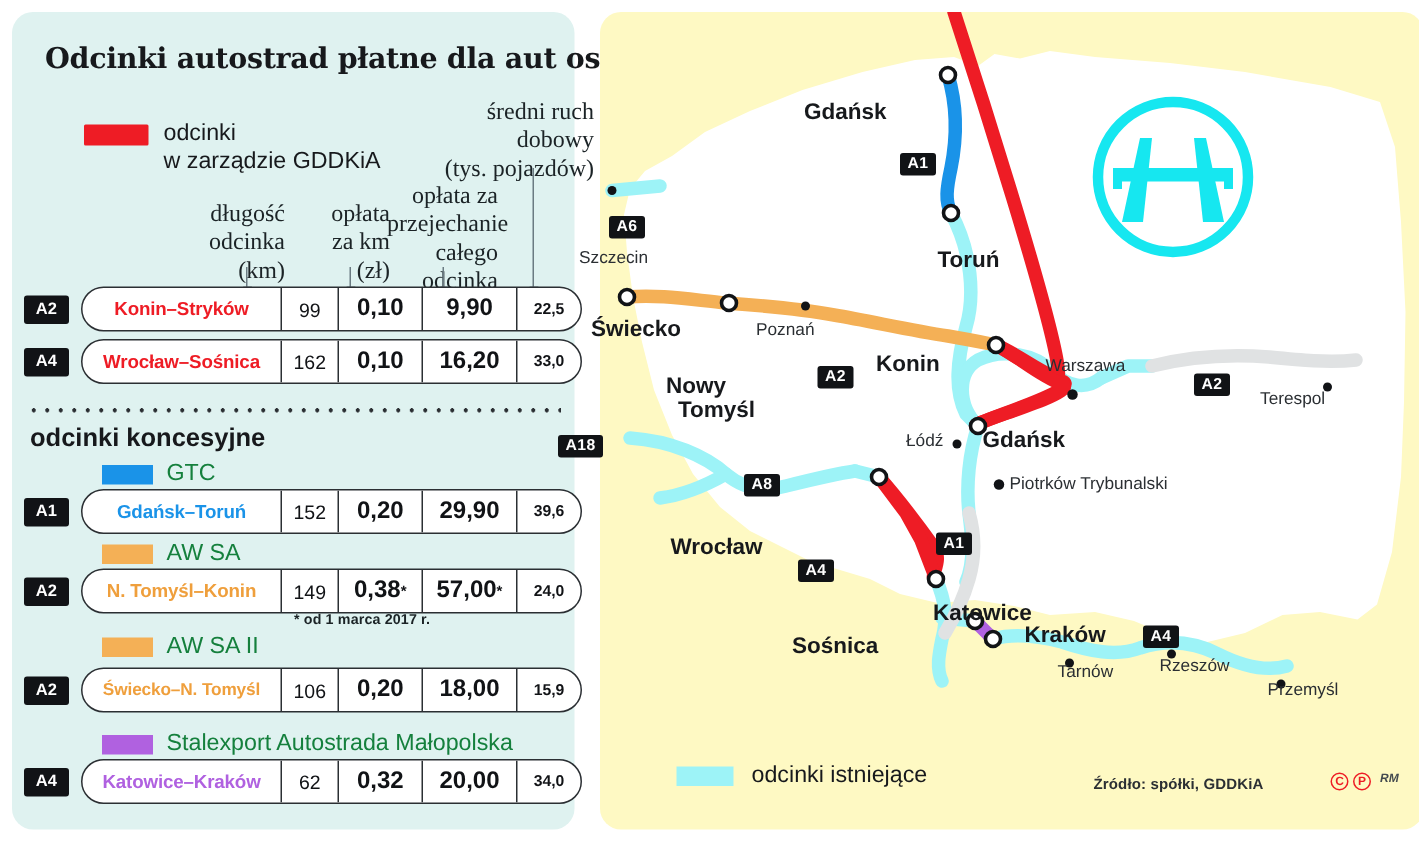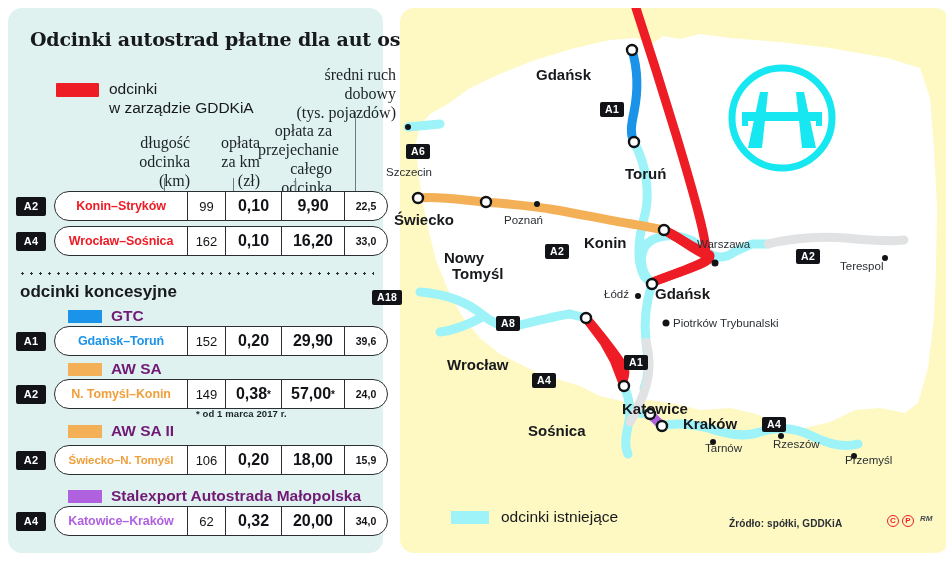--- a/index.html
+++ b/index.html
@@ -161,21 +161,21 @@
 
   
   .op {
     position: absolute;
     left: 60px;
     display: flex;
     align-items: center;
     gap: 9px;
   }
   .op-sw { width: 34px; height: 13px; }
-  .op-label { font-size: 15.5px; color: #701a75; font-weight: bold; }
+  .op-label { font-size: 15.5px; color: #15803d; }
 
   .footnote {
     position: absolute;
     left: 188px; top: 400px;
     font-size: 9.5px;
     font-weight: bold;
     color: #1b2326;
     letter-spacing: 0.1px;
   }
 

